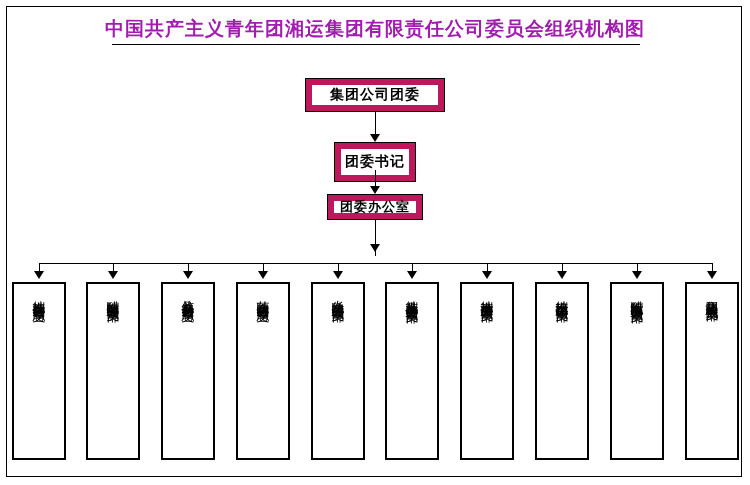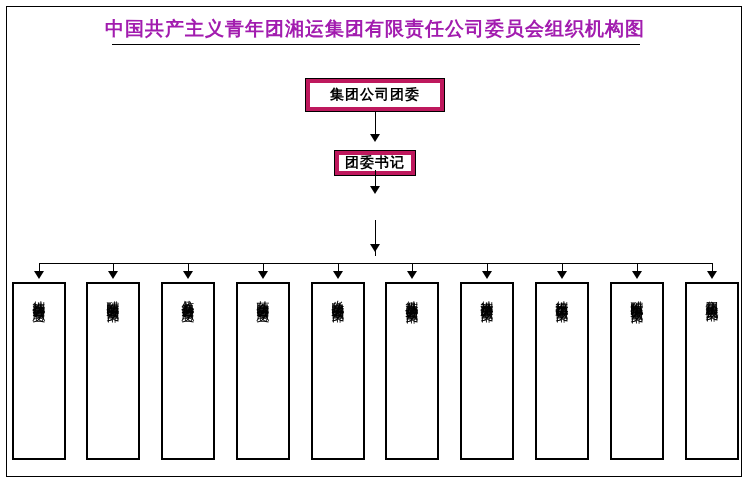--- a/index.html
+++ b/index.html
@@ -53,42 +53,42 @@
     box-sizing: border-box;
     border: 1px solid #000000;
     background: #ffffff;
     display: flex;
     align-items: center;
     justify-content: center;
     color: #000000;
   }
   .node .inner {
     box-sizing: border-box;
-    border: 4px solid #be185d;
+    border: 6px solid #be185d;
     width: 100%;
     height: 100%;
     display: flex;
     align-items: center;
     justify-content: center;
     font-size: 14px;
     font-weight: bold;
     letter-spacing: 1px;
     white-space: nowrap;
   }
   #node-top {
     left: 305px;
     top: 78px;
     width: 140px;
     height: 34px;
   }
   #node-sec {
     left: 334px;
-    top: 150px;
+    top: 142px;
     width: 82px;
-    height: 26px;
+    height: 40px;
   }
   #node-office {
     left: 327px;
     top: 194px;
     width: 96px;
     height: 26px;
   }
   #node-office .inner { font-size: 13px; }
 
   
@@ -159,20 +159,23 @@
   <div class="vline" style="left:375px; top:112px; height:22px;"></div>
   <div class="arrow-down" style="left:370px; top:134px;"></div>
 
   <div class="node" id="node-sec">
     <div class="inner">团委书记</div>
   </div>
 
   <div class="vline" style="left:375px; top:170px; height:16px;"></div>
   <div class="arrow-down" style="left:370px; top:186px;"></div>
 
+  <div class="node" id="node-office">
+    <div class="inner">团委办公室</div>
+  </div>
 
   <div class="vline" style="left:375px; top:220px; height:36px;"></div>
   <div class="arrow-down" style="left:370px; top:244px;"></div>
 
   <div class="hline" style="left:39px; top:263px; width:673px;"></div>
 
   <div class="vline" style="left:39px;  top:263px; height:10px;"></div>
   <div class="arrow-down" style="left:34px;  top:271px;"></div>
   <div class="vline" style="left:113px; top:263px; height:10px;"></div>
   <div class="arrow-down" style="left:108px; top:271px;"></div>

